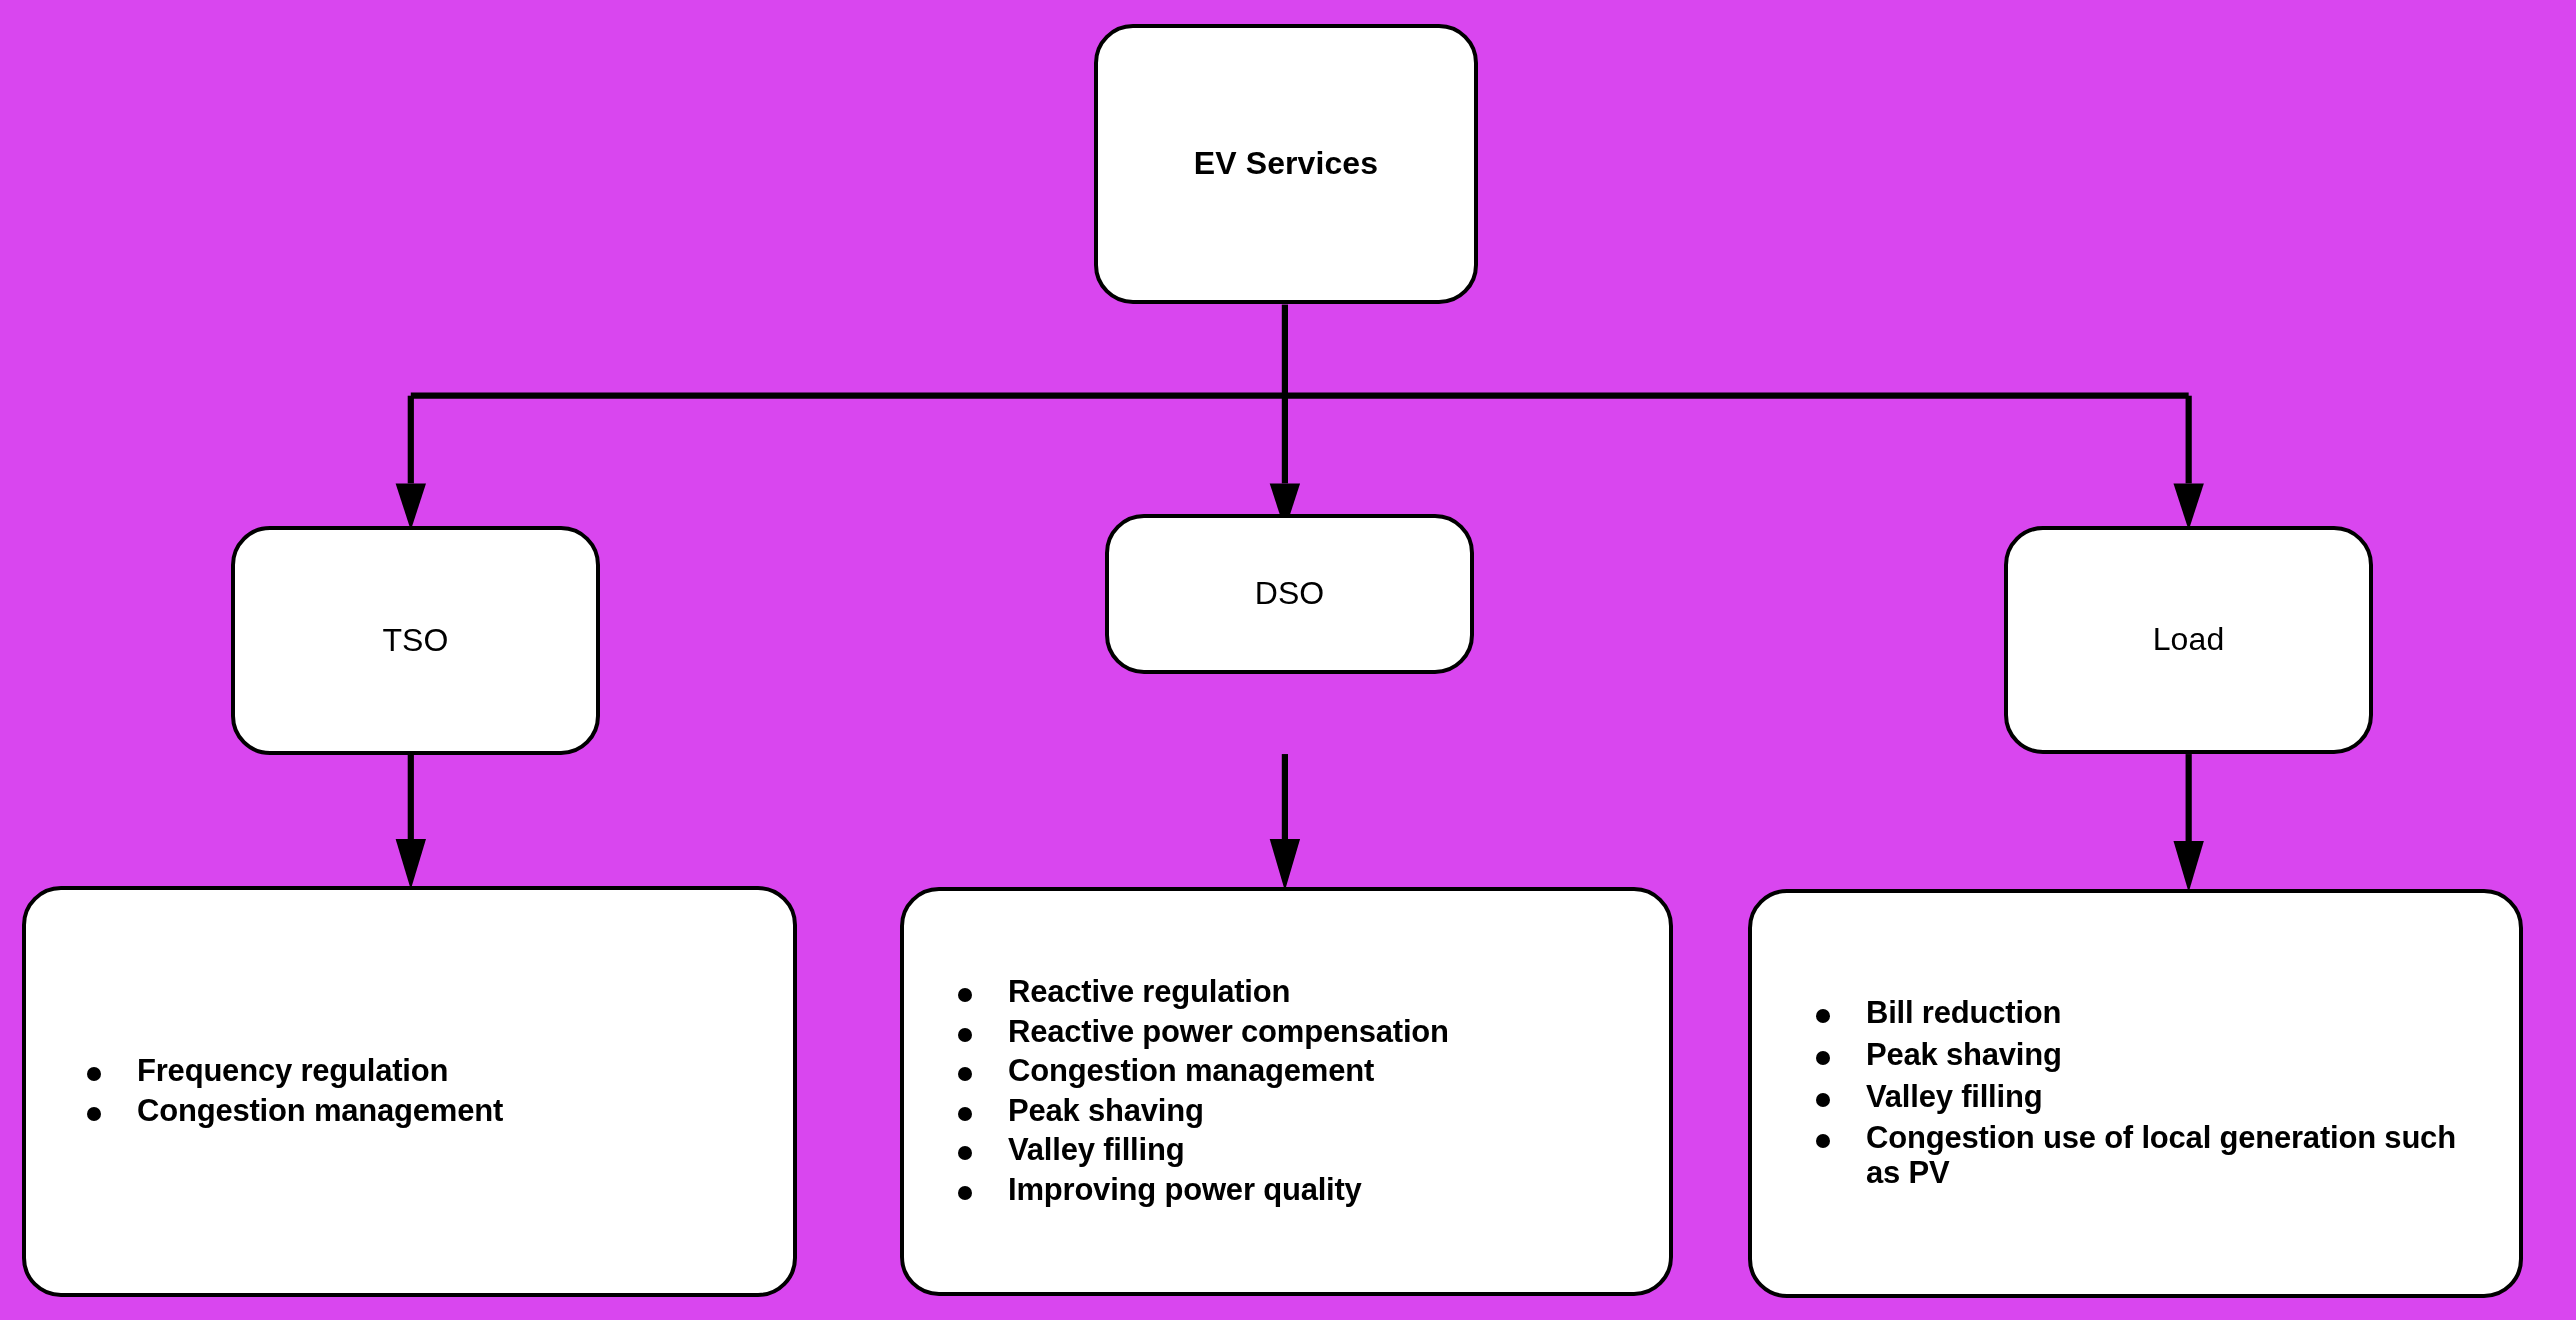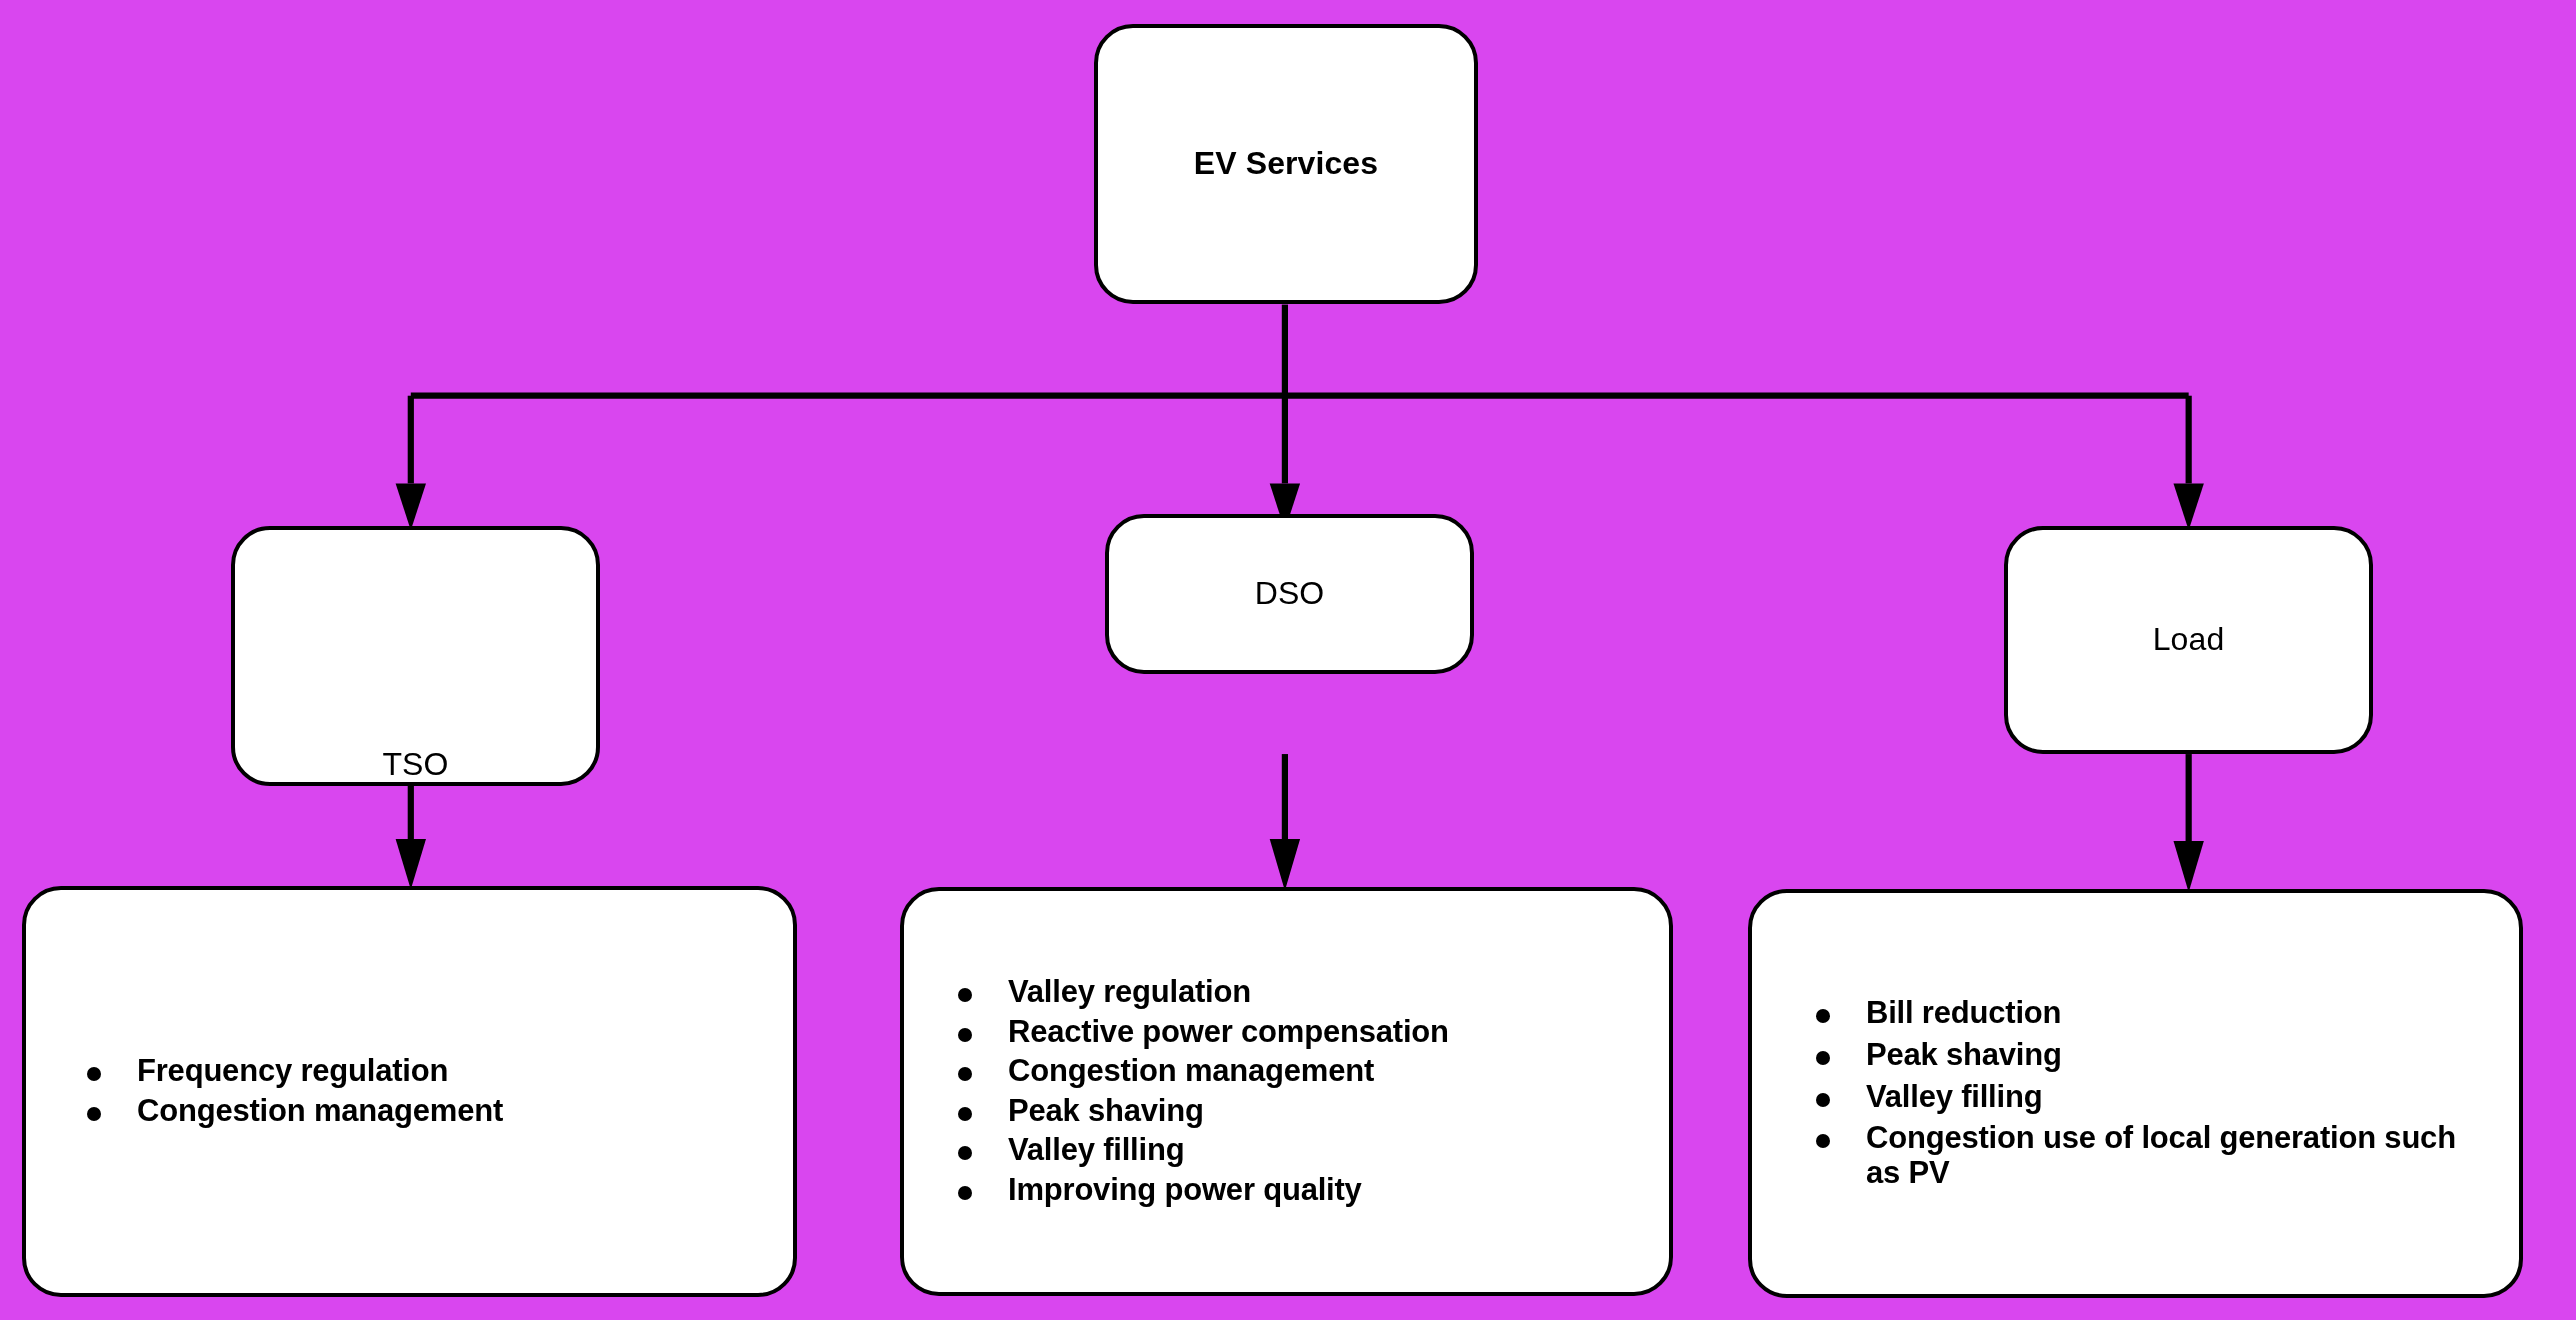--- a/index.html
+++ b/index.html
@@ -79,21 +79,21 @@
   }
   .bullet-text {
     flex: 1 1 auto;
   }
 
   
   #node-root {
     left: 1094px;  top: 24px;   width: 384px;  height: 280px;
   }
   #node-tso {
-    left: 231px;   top: 526px;  width: 369px;  height: 260px; align-items: flex-end;
+    left: 231px;   top: 526px;  width: 369px;  height: 229px;
   }
   #node-dso {
     left: 1105px;  top: 514px;  width: 369px;  height: 160px;
   }
   #node-load {
     left: 2004px;  top: 526px;  width: 369px;  height: 228px;
   }
   #list-tso {
     left: 22px;    top: 886px; width: 775px; height: 411px;
     padding: 0 48px 0 61px;
@@ -171,21 +171,21 @@
           <span class="bullet-dot"></span>
           <span class="bullet-text">Congestion management</span>
         </li>
       </ul>
   </div>
 
   <div class="list-box" id="list-dso">
     <ul class="bullet-list">
         <li class="bullet-item">
           <span class="bullet-dot"></span>
-          <span class="bullet-text">Valley regulation</span>
+          <span class="bullet-text">Reactive regulation</span>
         </li>
         <li class="bullet-item">
           <span class="bullet-dot"></span>
           <span class="bullet-text">Reactive power compensation</span>
         </li>
         <li class="bullet-item">
           <span class="bullet-dot"></span>
           <span class="bullet-text">Congestion management</span>
         </li>
         <li class="bullet-item">

